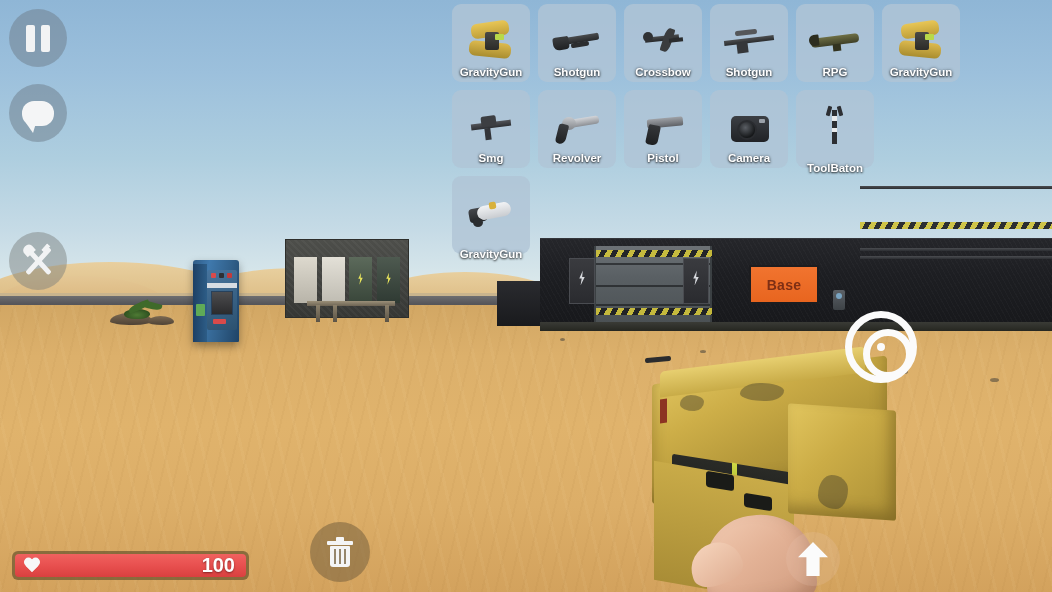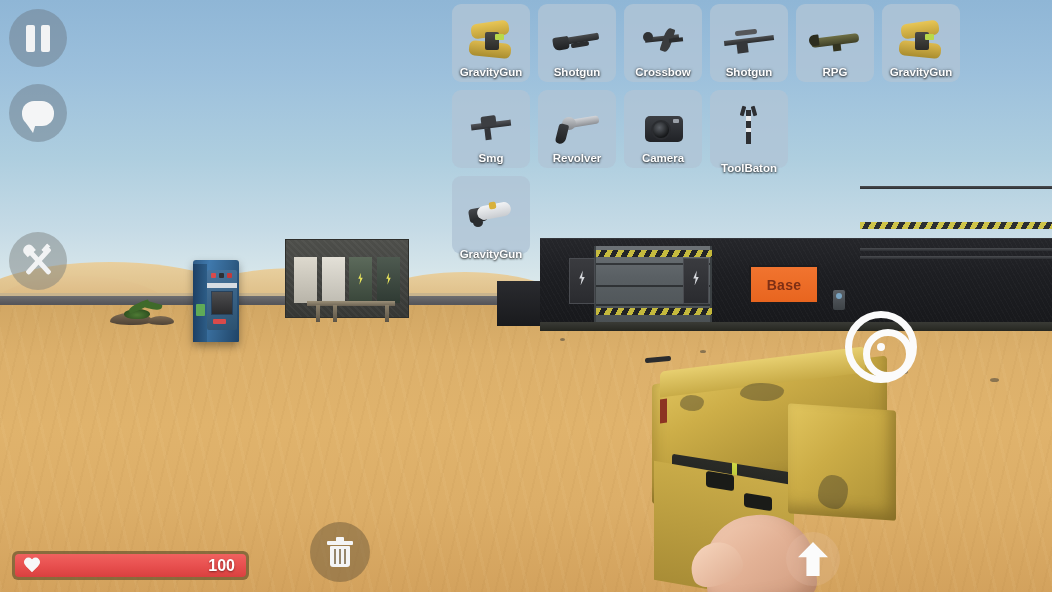--- a/index.html
+++ b/index.html
@@ -319,21 +319,21 @@
   .heart {
     position:relative; width:18px; height:16px;
   }
   .heart::before, .heart::after {
     content:""; position:absolute; top:0; width:9px; height:14px;
     background:#f7f8f9; border-radius:9px 9px 0 0;
   }
   .heart::before { left:9px; transform: rotate(-45deg); transform-origin: 0 100%; }
   .heart::after  { left:0;   transform: rotate(45deg);  transform-origin: 100% 100%; }
   .hp-num {
-    color:#fff; font-size:16px; font-weight:bold;
+    color:#fff; font-size:20px; font-weight:bold;
     text-shadow: 0 1px 2px rgba(90,20,20,.7);
   }
 
   
   .trash-btn {
     position:absolute; left:310px; top:522px; width:60px; height:60px;
     border-radius:50%; background: rgba(118,96,62,.55);
     display:flex; align-items:center; justify-content:center; cursor:pointer;
   }
   .trash-ico { position:relative; width:26px; height:30px; }
@@ -798,20 +798,27 @@
       </div>
       <div class="slot">
         <div class="slot-icon ic-revolver">
           <div class="v1"></div>
             <div class="v2"></div>
             <div class="v3"></div>
         </div>
         <div class="slot-label">Revolver</div>
       </div>
       <div class="slot">
+        <div class="slot-icon ic-pistol">
+          <div class="t1"></div>
+            <div class="t2"></div>
+        </div>
+        <div class="slot-label">Pistol</div>
+      </div>
+      <div class="slot">
         <div class="slot-icon ic-camera">
           <div class="k1"></div>
             <div class="k3"></div>
             <div class="k2"></div>
         </div>
         <div class="slot-label">Camera</div>
       </div>
       <div class="slot">
         <div class="slot-icon ic-toolbaton">
           <div class="w1"></div>

